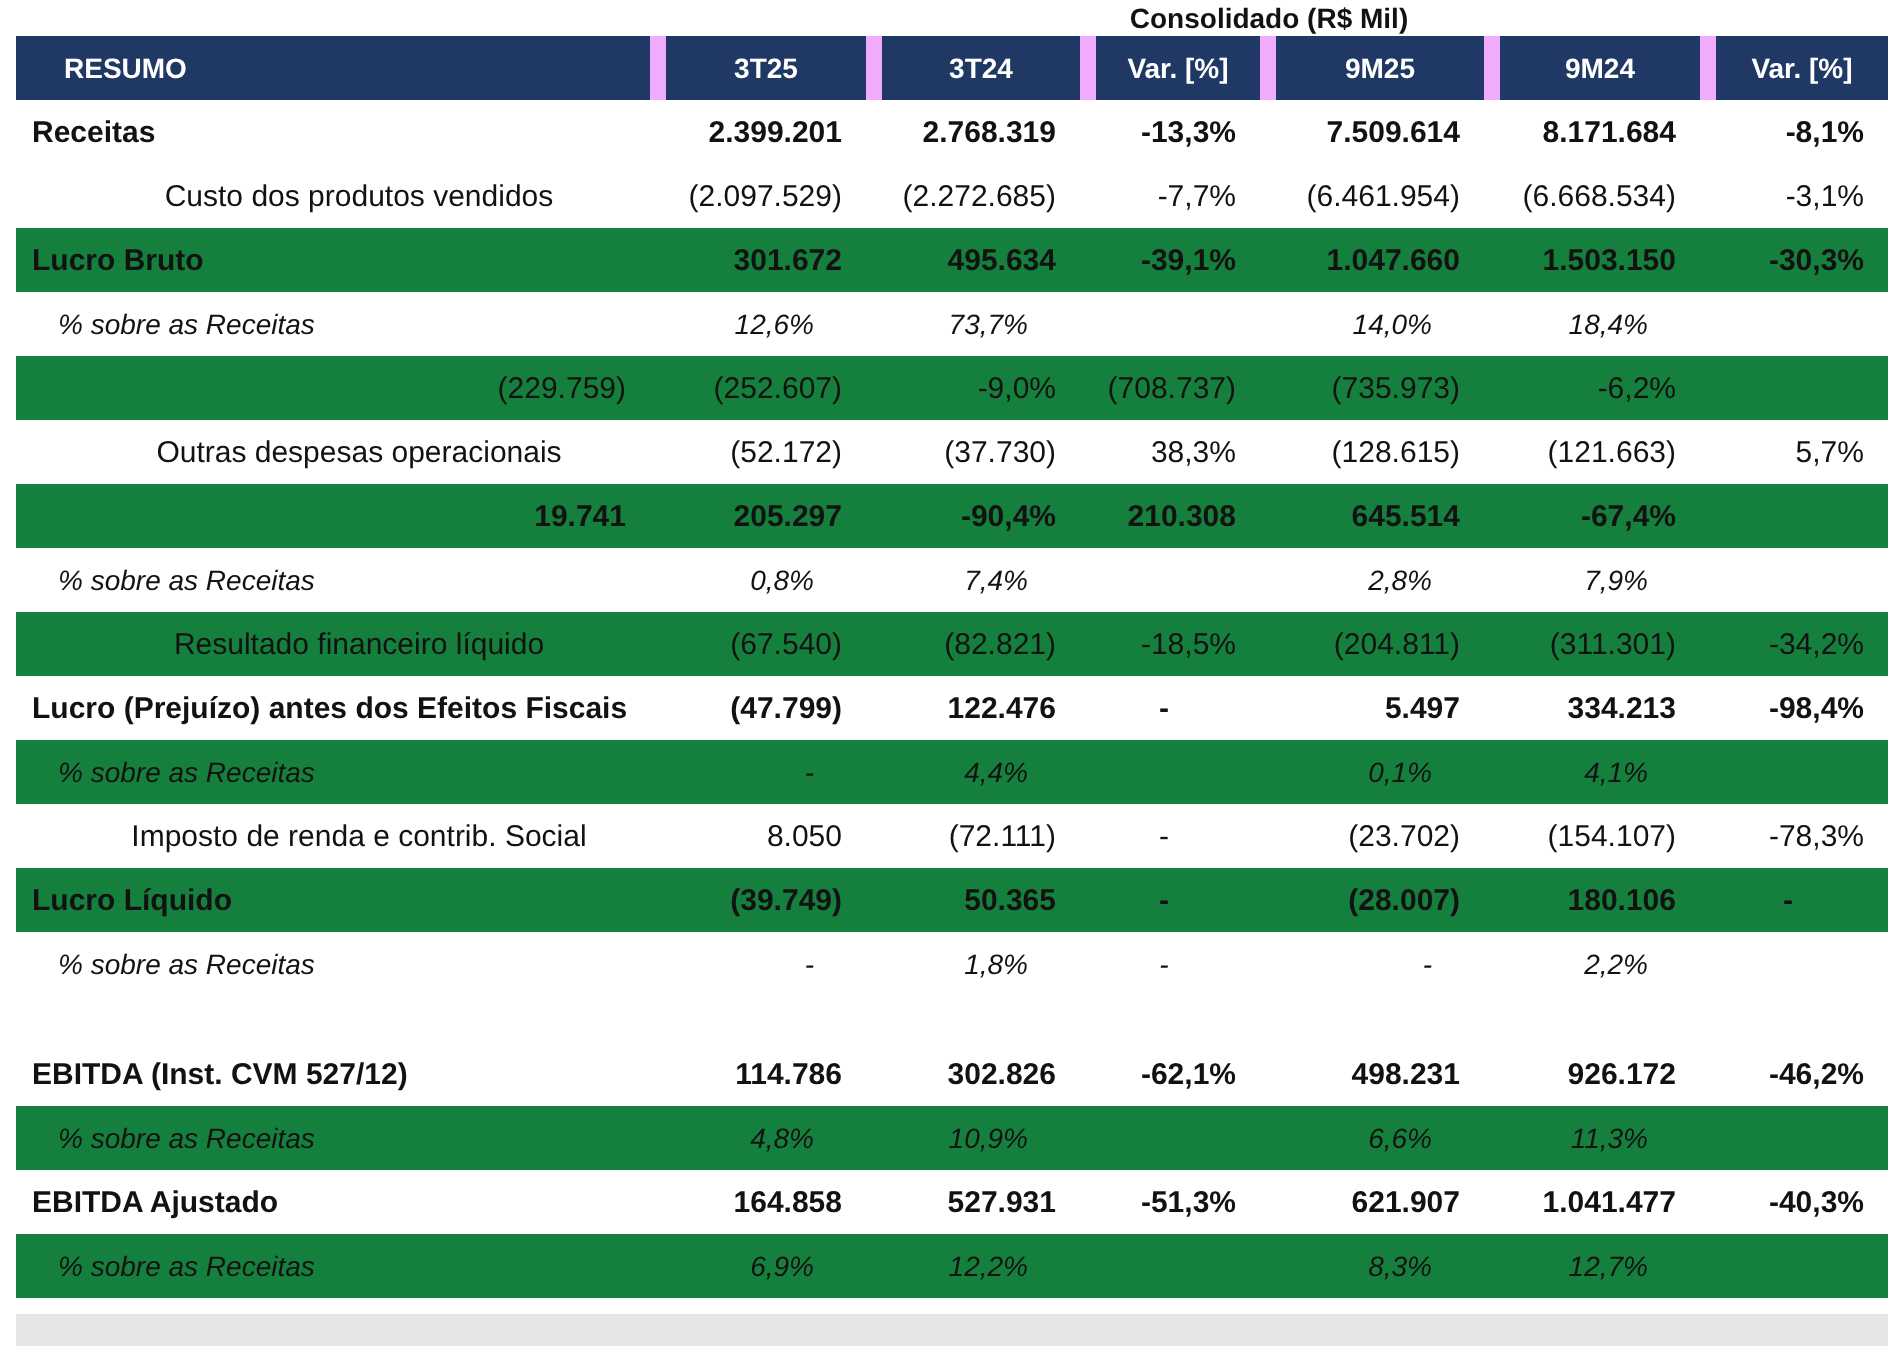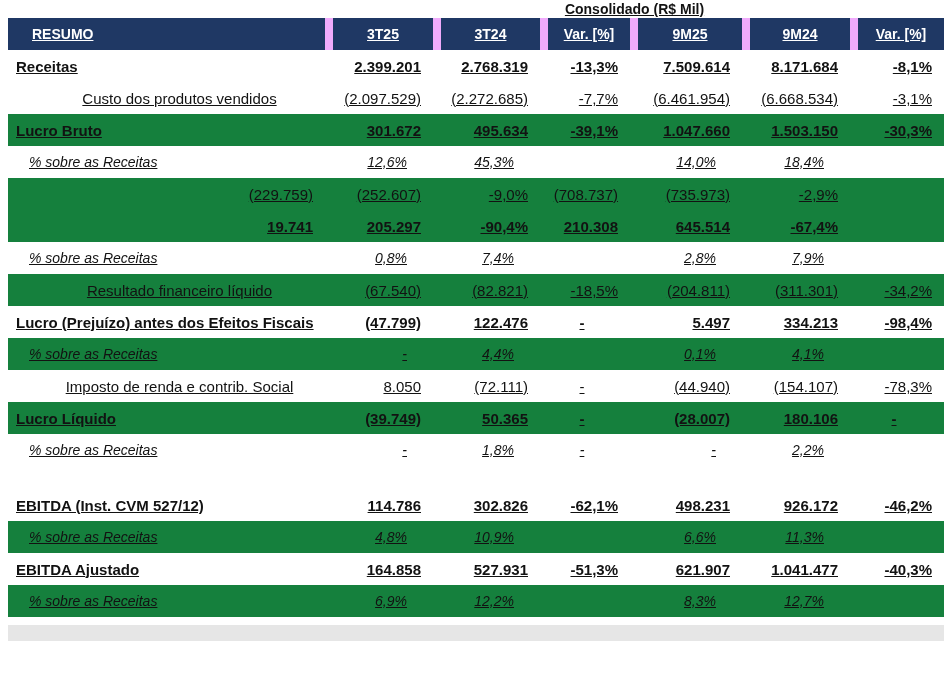--- a/index.html
+++ b/index.html
@@ -2,21 +2,21 @@
 <html><head>
 <meta charset="utf-8">
 <style>
   * { margin:0; padding:0; box-sizing:border-box; }
   html,body { width:950px; height:673px; background:#ffffff; overflow:hidden;
               font-family:"Liberation Sans", sans-serif; color:#121212; }
   .page { padding:0 6px 0 8px; }
 
   .grid-row { display:grid;
               grid-template-columns:317px 108px 107px 90px 112px 108px 94px;
-              align-items:center;text-decoration:underline; }
+              align-items:center; }
 
   .unit-title-row { height:18px; }
   .unit-title { grid-column:2 / 8; text-align:center; font-weight:bold;
                 font-size:14px; line-height:18px; }
 
   .thead { background:#1f3864; color:#ffffff; font-weight:bold; height:32px; }
   .thead .hcell { height:32px; line-height:32px; text-align:center;
                   font-size:14px; border-left:8px solid #f0abfc; }
   .thead .hcell.first { border-left:none; text-align:left; padding-left:24px; }
 
@@ -79,33 +79,42 @@
         <div class="val">301.672</div>
         <div class="val">495.634</div>
         <div class="val">-39,1%</div>
         <div class="val">1.047.660</div>
         <div class="val">1.503.150</div>
         <div class="val">-30,3%</div>
       </div>
       <div class="grid-row row italic">
         <div class="label indent-1">% sobre as Receitas</div>
         <div class="val">12,6%</div>
-        <div class="val">45,3%</div>
+        <div class="val">73,7%</div>
         <div class="val"></div>
         <div class="val">14,0%</div>
         <div class="val">18,4%</div>
         <div class="val"></div>
       </div>
       <div class="grid-row row normal shade">
         <div class="val">(229.759)</div>
         <div class="val">(252.607)</div>
         <div class="val">-9,0%</div>
         <div class="val">(708.737)</div>
         <div class="val">(735.973)</div>
-        <div class="val">-2,9%</div>
+        <div class="val">-6,2%</div>
+      </div>
+      <div class="grid-row row normal">
+        <div class="label indent-2">Outras despesas operacionais</div>
+        <div class="val">(52.172)</div>
+        <div class="val">(37.730)</div>
+        <div class="val">38,3%</div>
+        <div class="val">(128.615)</div>
+        <div class="val">(121.663)</div>
+        <div class="val">5,7%</div>
       </div>
       <div class="grid-row row bold shade">
         <div class="val">19.741</div>
         <div class="val">205.297</div>
         <div class="val">-90,4%</div>
         <div class="val">210.308</div>
         <div class="val">645.514</div>
         <div class="val">-67,4%</div>
       </div>
       <div class="grid-row row italic">
@@ -142,21 +151,21 @@
         <div class="val"></div>
         <div class="val">0,1%</div>
         <div class="val">4,1%</div>
         <div class="val"></div>
       </div>
       <div class="grid-row row normal">
         <div class="label indent-2">Imposto de renda e contrib. Social</div>
         <div class="val">8.050</div>
         <div class="val">(72.111)</div>
         <div class="val center">-</div>
-        <div class="val">(44.940)</div>
+        <div class="val">(23.702)</div>
         <div class="val">(154.107)</div>
         <div class="val">-78,3%</div>
       </div>
       <div class="grid-row row bold shade">
         <div class="label">Lucro Líquido</div>
         <div class="val">(39.749)</div>
         <div class="val">50.365</div>
         <div class="val center">-</div>
         <div class="val">(28.007)</div>
         <div class="val">180.106</div>

